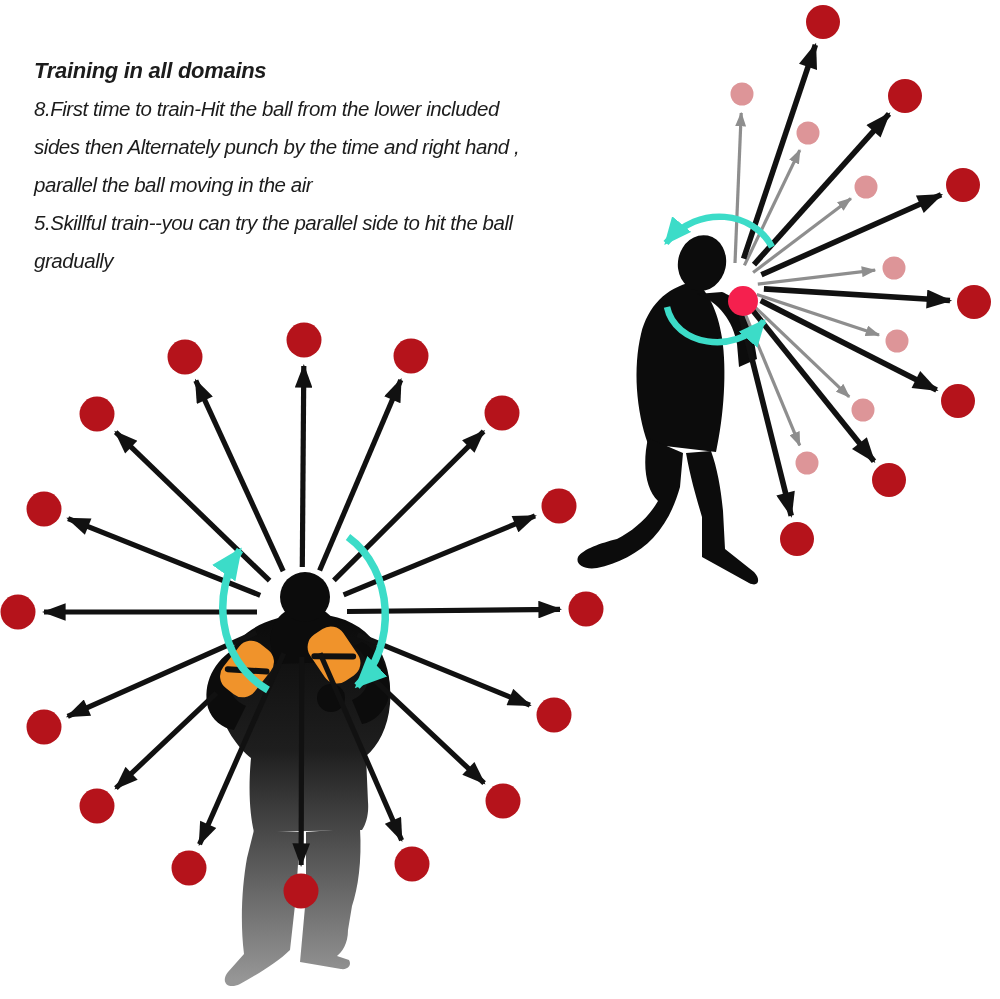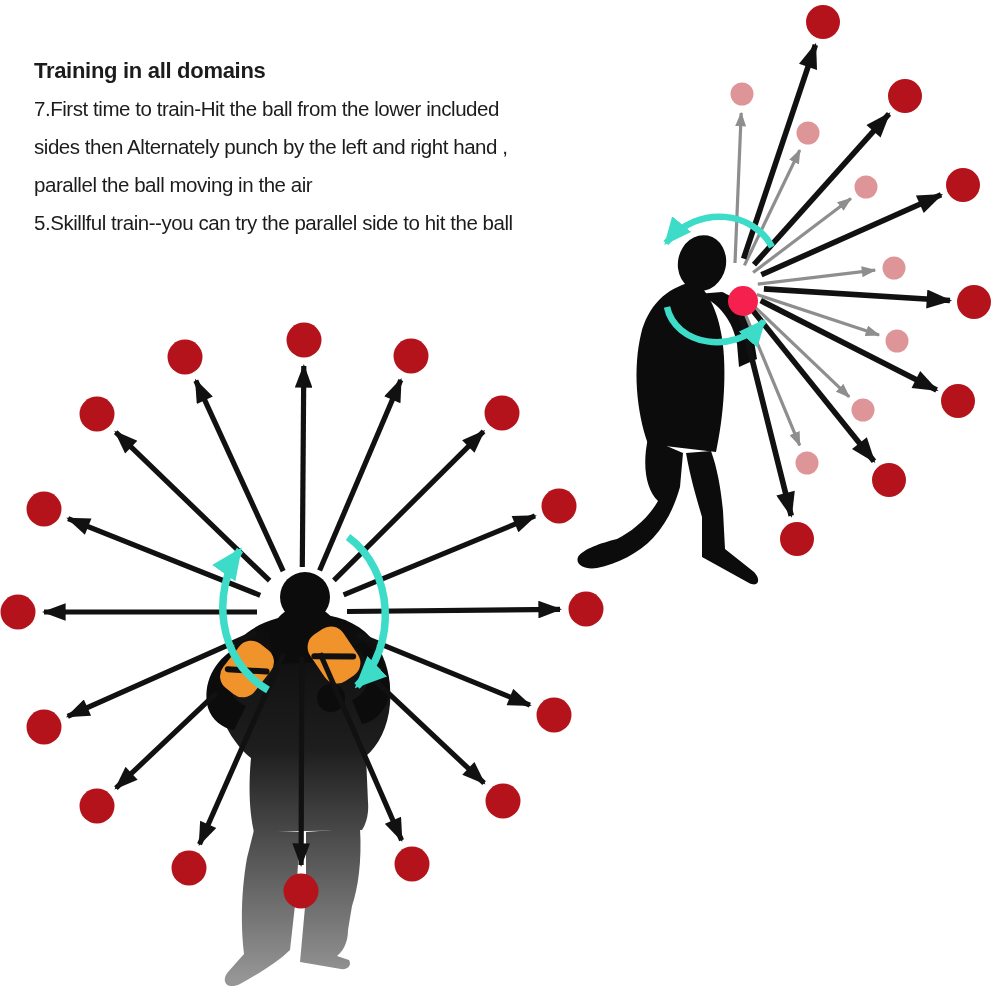--- a/index.html
+++ b/index.html
@@ -6,20 +6,21 @@
   body{
     width:1000px;height:999px;position:relative;overflow:hidden;
     background:var(--background,#ffffff);
     font-family:"Liberation Sans", sans-serif;
   }
   .canvas-wrap{position:absolute;inset:0;}
   svg.diagram{position:absolute;left:0;top:0;}
   .instructions{
     position:absolute;left:34px;top:52px;width:610px;
     color:var(--text,#1c1c1c);
+    font-style:italic;
   }
   .instructions .title{
     font-weight:700;font-size:22px;line-height:38px;letter-spacing:-0.3px;
   }
   .instructions p{
     margin:0;font-size:20.5px;line-height:38px;letter-spacing:-0.45px;font-weight:400;
   }
   .sil{fill:var(--silhouette,#0c0c0c);}
   .fade{fill:url(#bodyFade);}
   .glove{fill:var(--glove-orange,#f0932b);}
@@ -187,18 +188,19 @@
 
       <g>
         <path class="arc arc-mid" d="M 772,247 C 754,212 699,203 666,243" marker-end="url(#arrow-teal)"></path>
         <path class="arc arc-mid" d="M 667,307 C 675,345 734,356 764,321" marker-end="url(#arrow-teal)"></path>
       </g>
     </g>
   </svg>
 
   <div class="instructions">
     <div class="title">Training in all domains</div>
-    <p>7.First time to train-Hit the ball from the lower included</p>
-    <p>sides then Alternately punch by the left and right hand ,</p>
+    <p>8.First time to train-Hit the ball from the lower included</p>
+    <p>sides then Alternately punch by the time and right hand ,</p>
     <p>parallel the ball moving in the air</p>
     <p>5.Skillful train--you can try the parallel side to hit the ball</p>
+    <p>gradually</p>
   </div>
 </div>
 
 </body></html>

